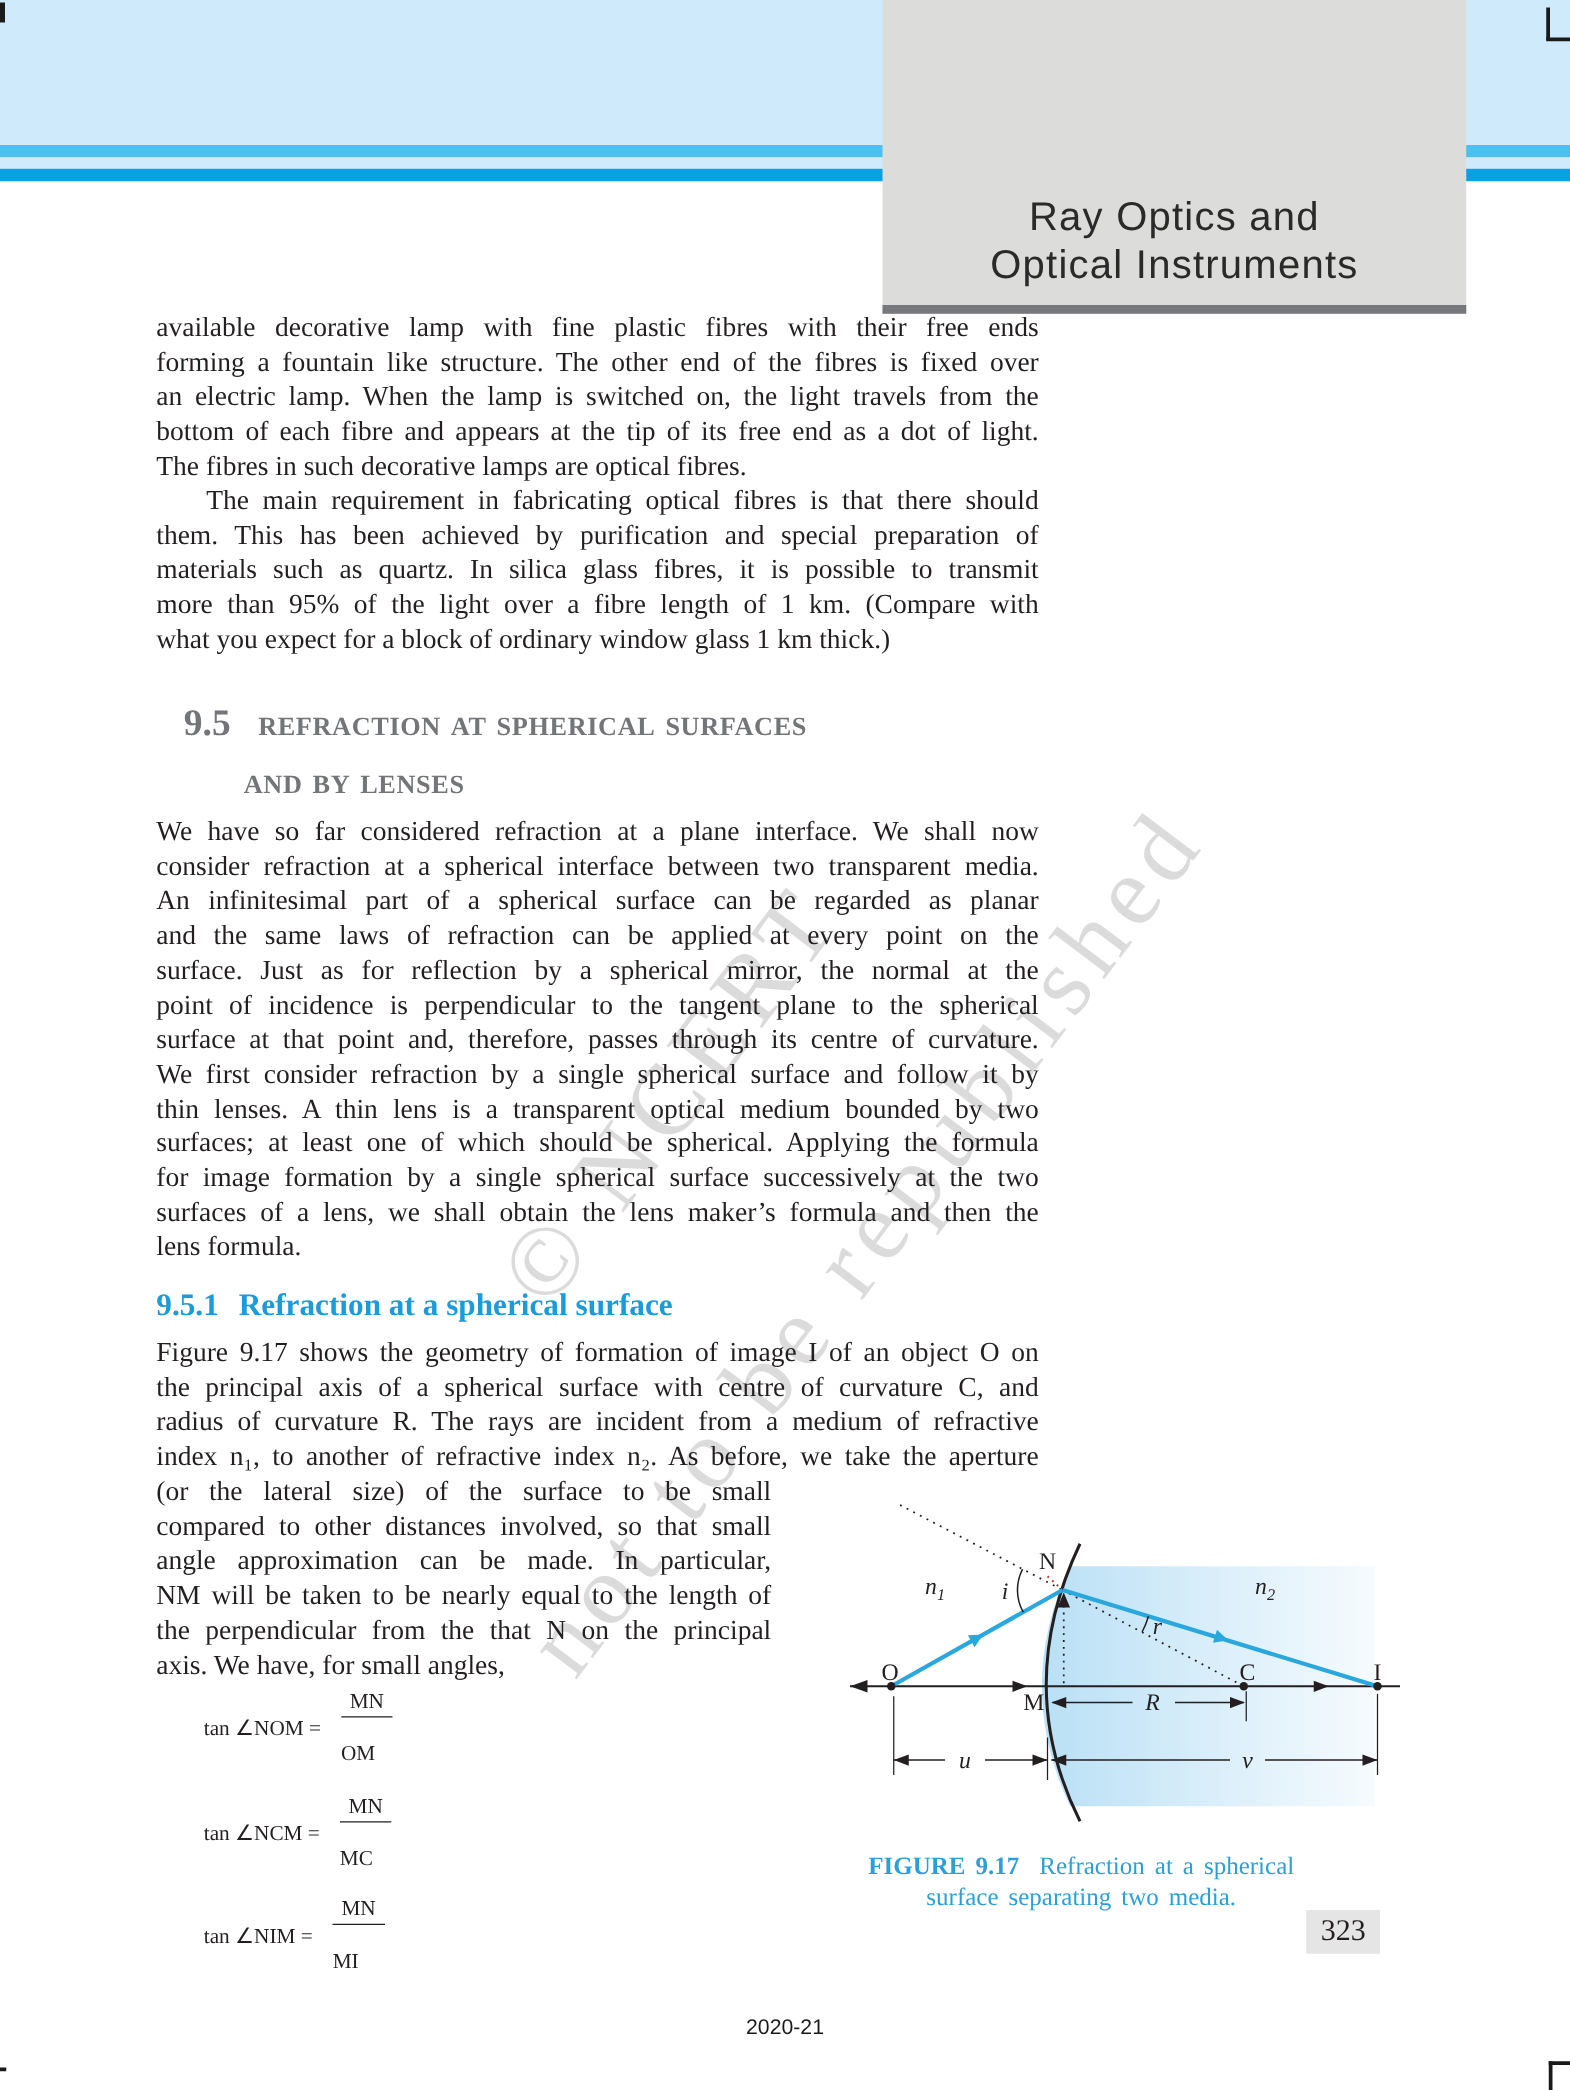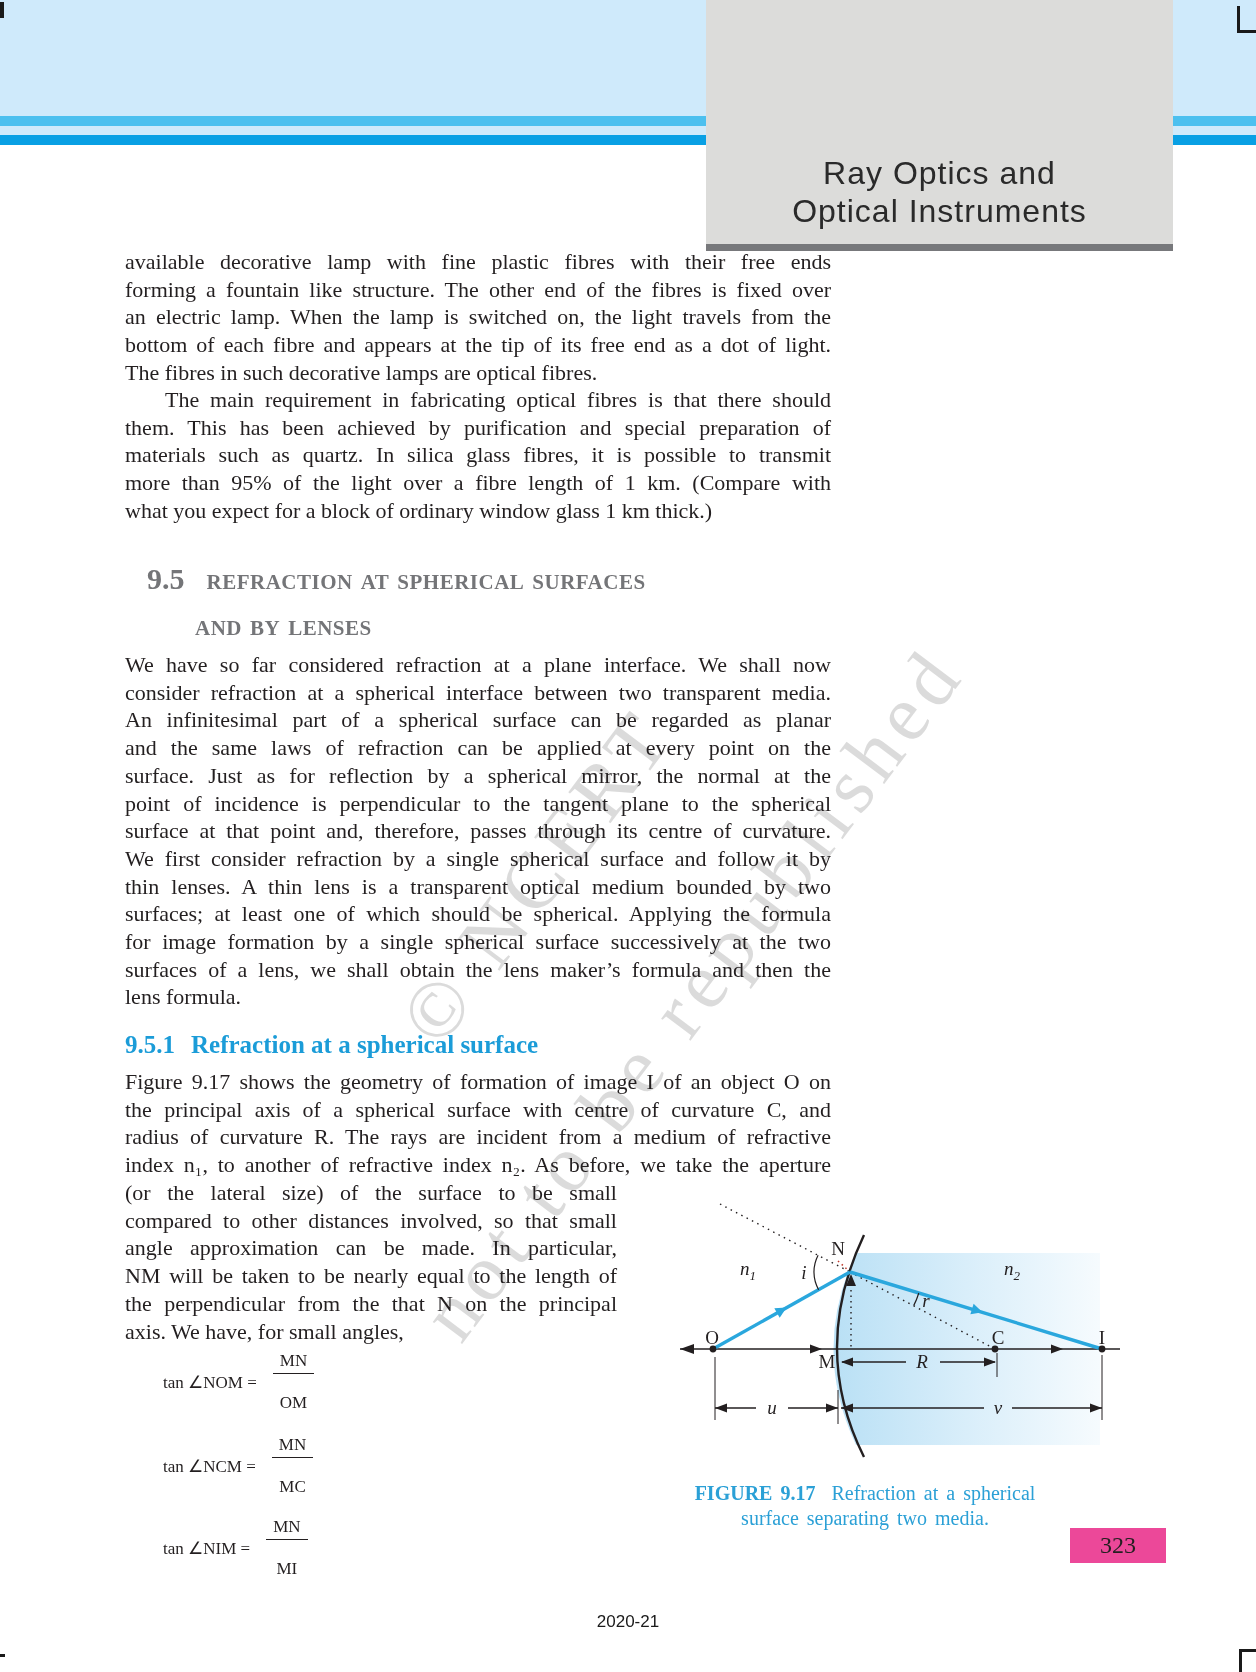--- a/index.html
+++ b/index.html
@@ -34,30 +34,30 @@
        font-size:30px;line-height:46px;z-index:2;}
   .h95 .sc{font-variant:small-caps;text-transform:lowercase;letter-spacing:0.5px;}
   .h95 .hnum{margin-right:22px;margin-left:22px;}
   .h95 .l2{padding-left:70px;}
   .h951{position:absolute;left:125px;top:1031px;color:#1b9cd8;font-weight:bold;
        font-size:25px;z-index:2;}
   .h951 .hnum{margin-right:16px;}
   
   .formula{position:absolute;left:163px;display:flex;align-items:center;gap:16px;
        font-size:17px;color:#231f20;z-index:2;}
-  .frac{display:inline-flex;flex-direction:column;align-items:center;line-height:1.1;}
+  .frac{display:inline-flex;flex-direction:column;align-items:flex-start;line-height:1.1;}
   .frac .num{border-bottom:1.6px solid #231f20;padding:0 7px 2px 7px;}
   .frac .den{padding-top:2px;margin-top:18px;}
   
   .figure-svg{position:absolute;left:620px;top:1115px;z-index:2;}
   .caption{position:absolute;left:630px;top:1481px;width:470px;text-align:center;
        color:#2ba0d6;font-size:20px;line-height:25px;word-spacing:3px;z-index:2;}
   .caption b{font-weight:bold;}
-  .page-badge{position:absolute;left:1070px;top:1528px;width:96px;height:35px;
-       background:#ec4899;display:flex;align-items:center;justify-content:center;
+  .page-badge{position:absolute;left:1045px;top:1528px;width:59px;height:35px;
+       background:#e5e5e5;display:flex;align-items:center;justify-content:center;
        font-size:24px;color:#231f20;z-index:2;}
   .footer{position:absolute;left:0;top:1612px;width:1256px;text-align:center;
        font-family:"Liberation Sans", sans-serif;font-size:17px;color:#1a1a1a;z-index:2;}
   
   .flab{font-family:"Liberation Serif", serif;font-size:19px;fill:#231f20;}
   .fit{font-style:italic;}
 </style>
 </head>
 <body>
 

